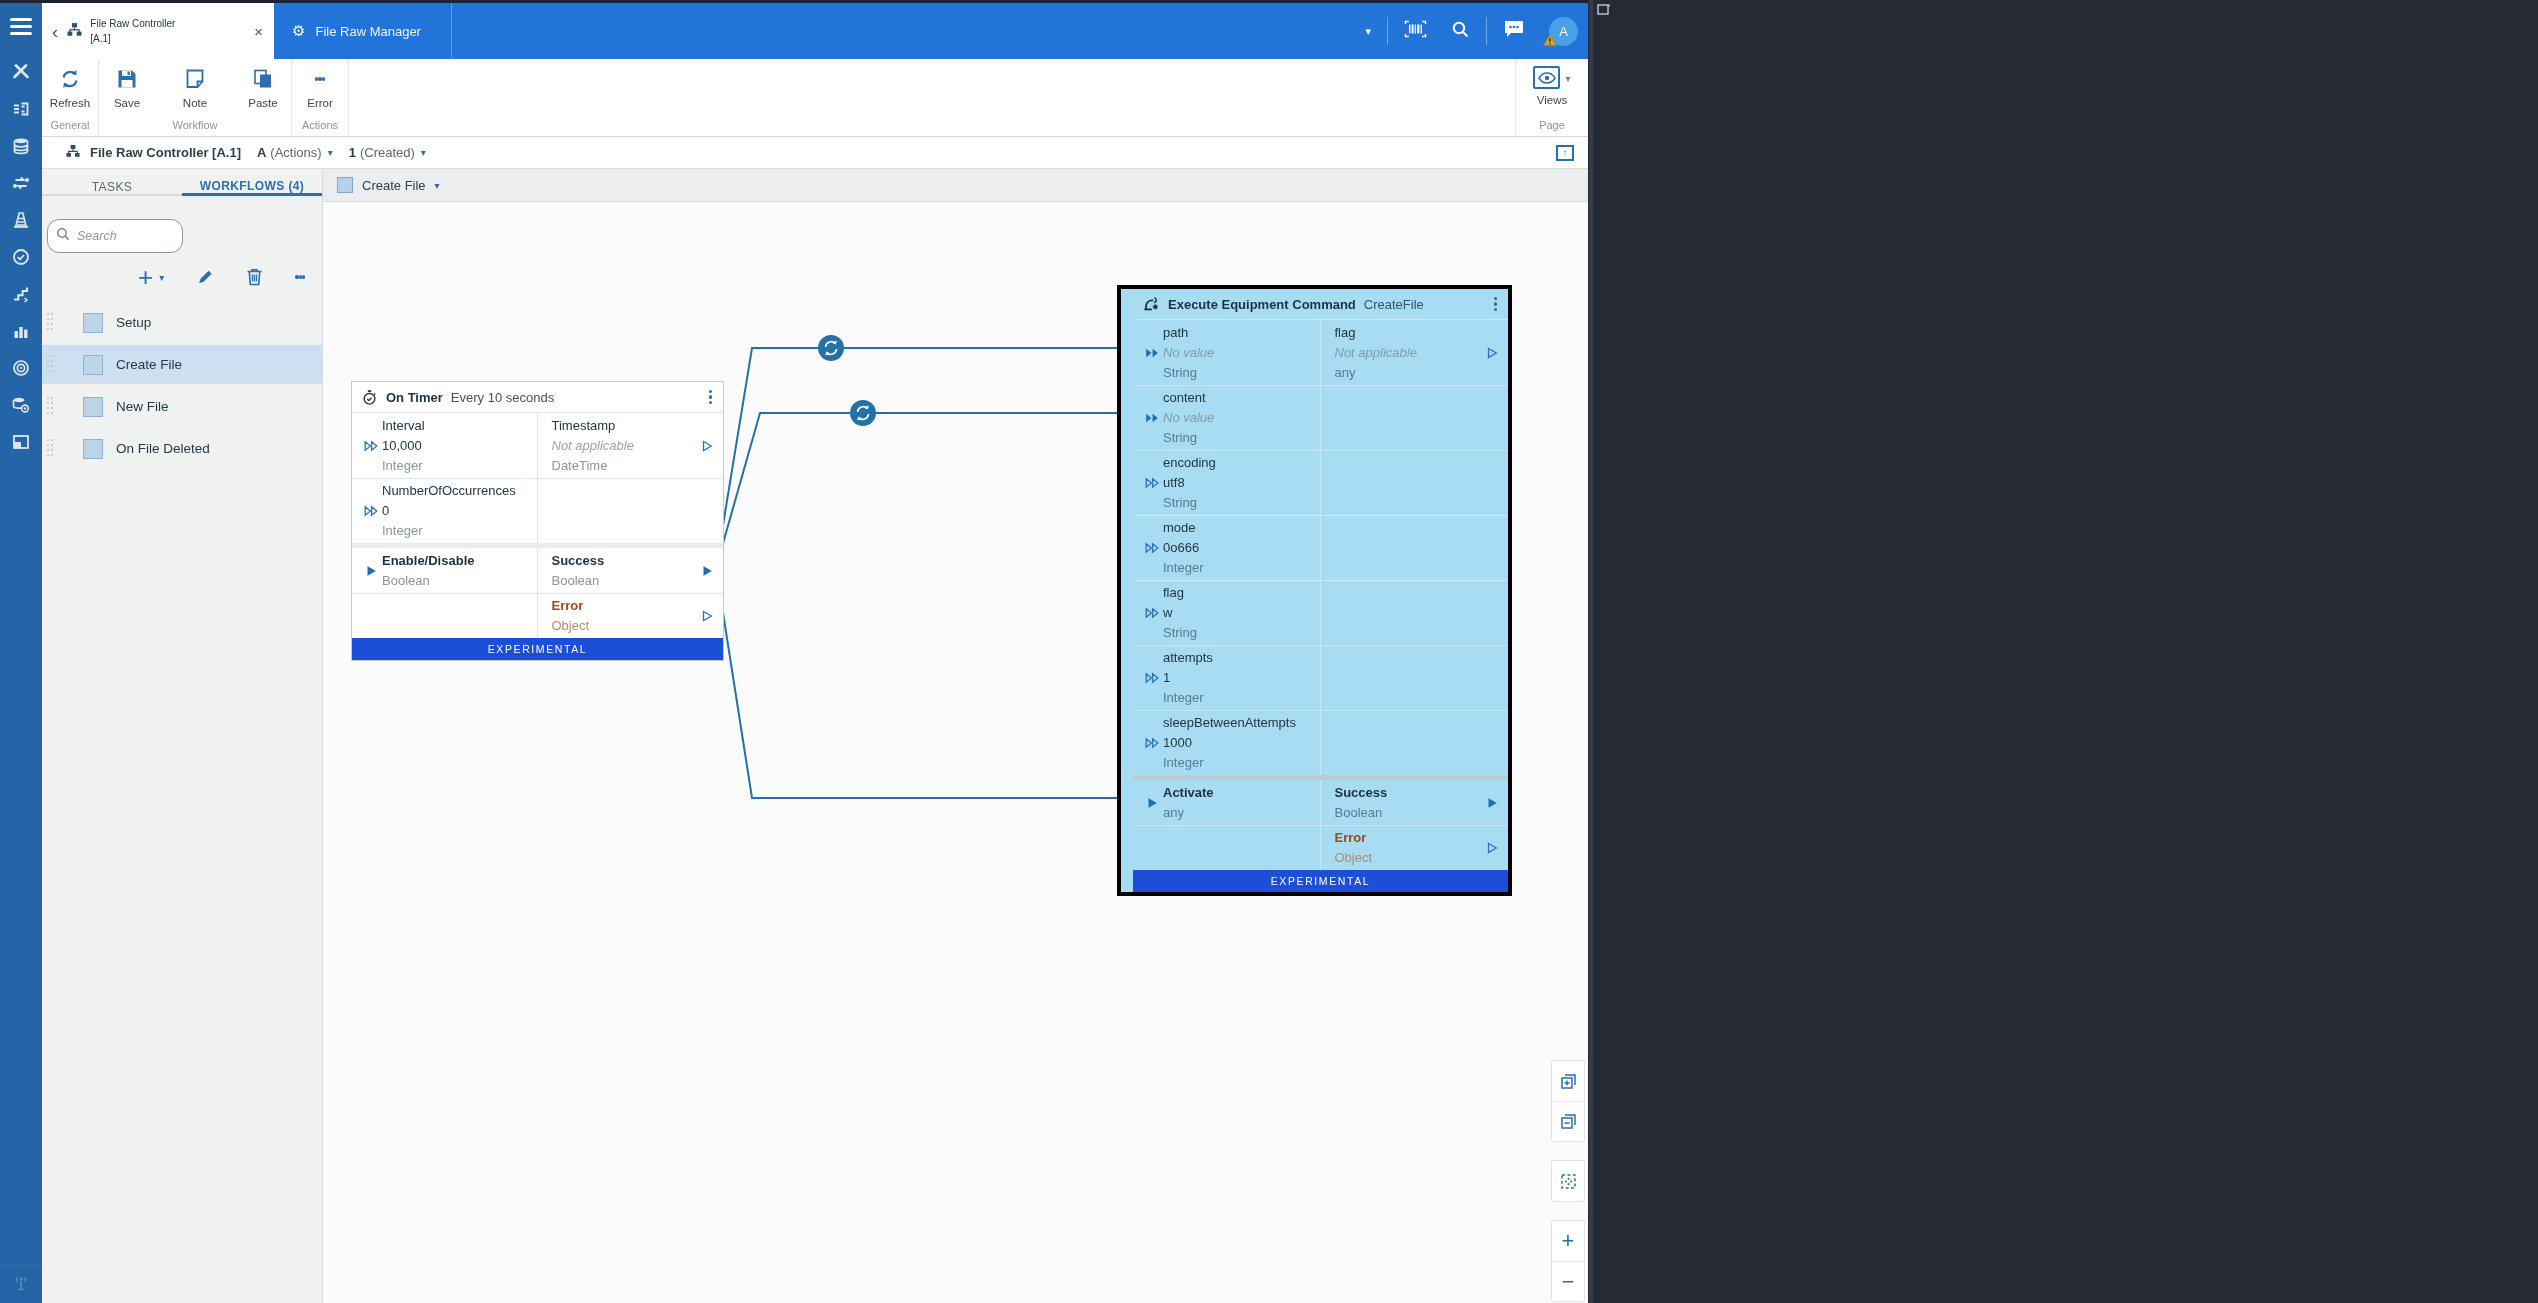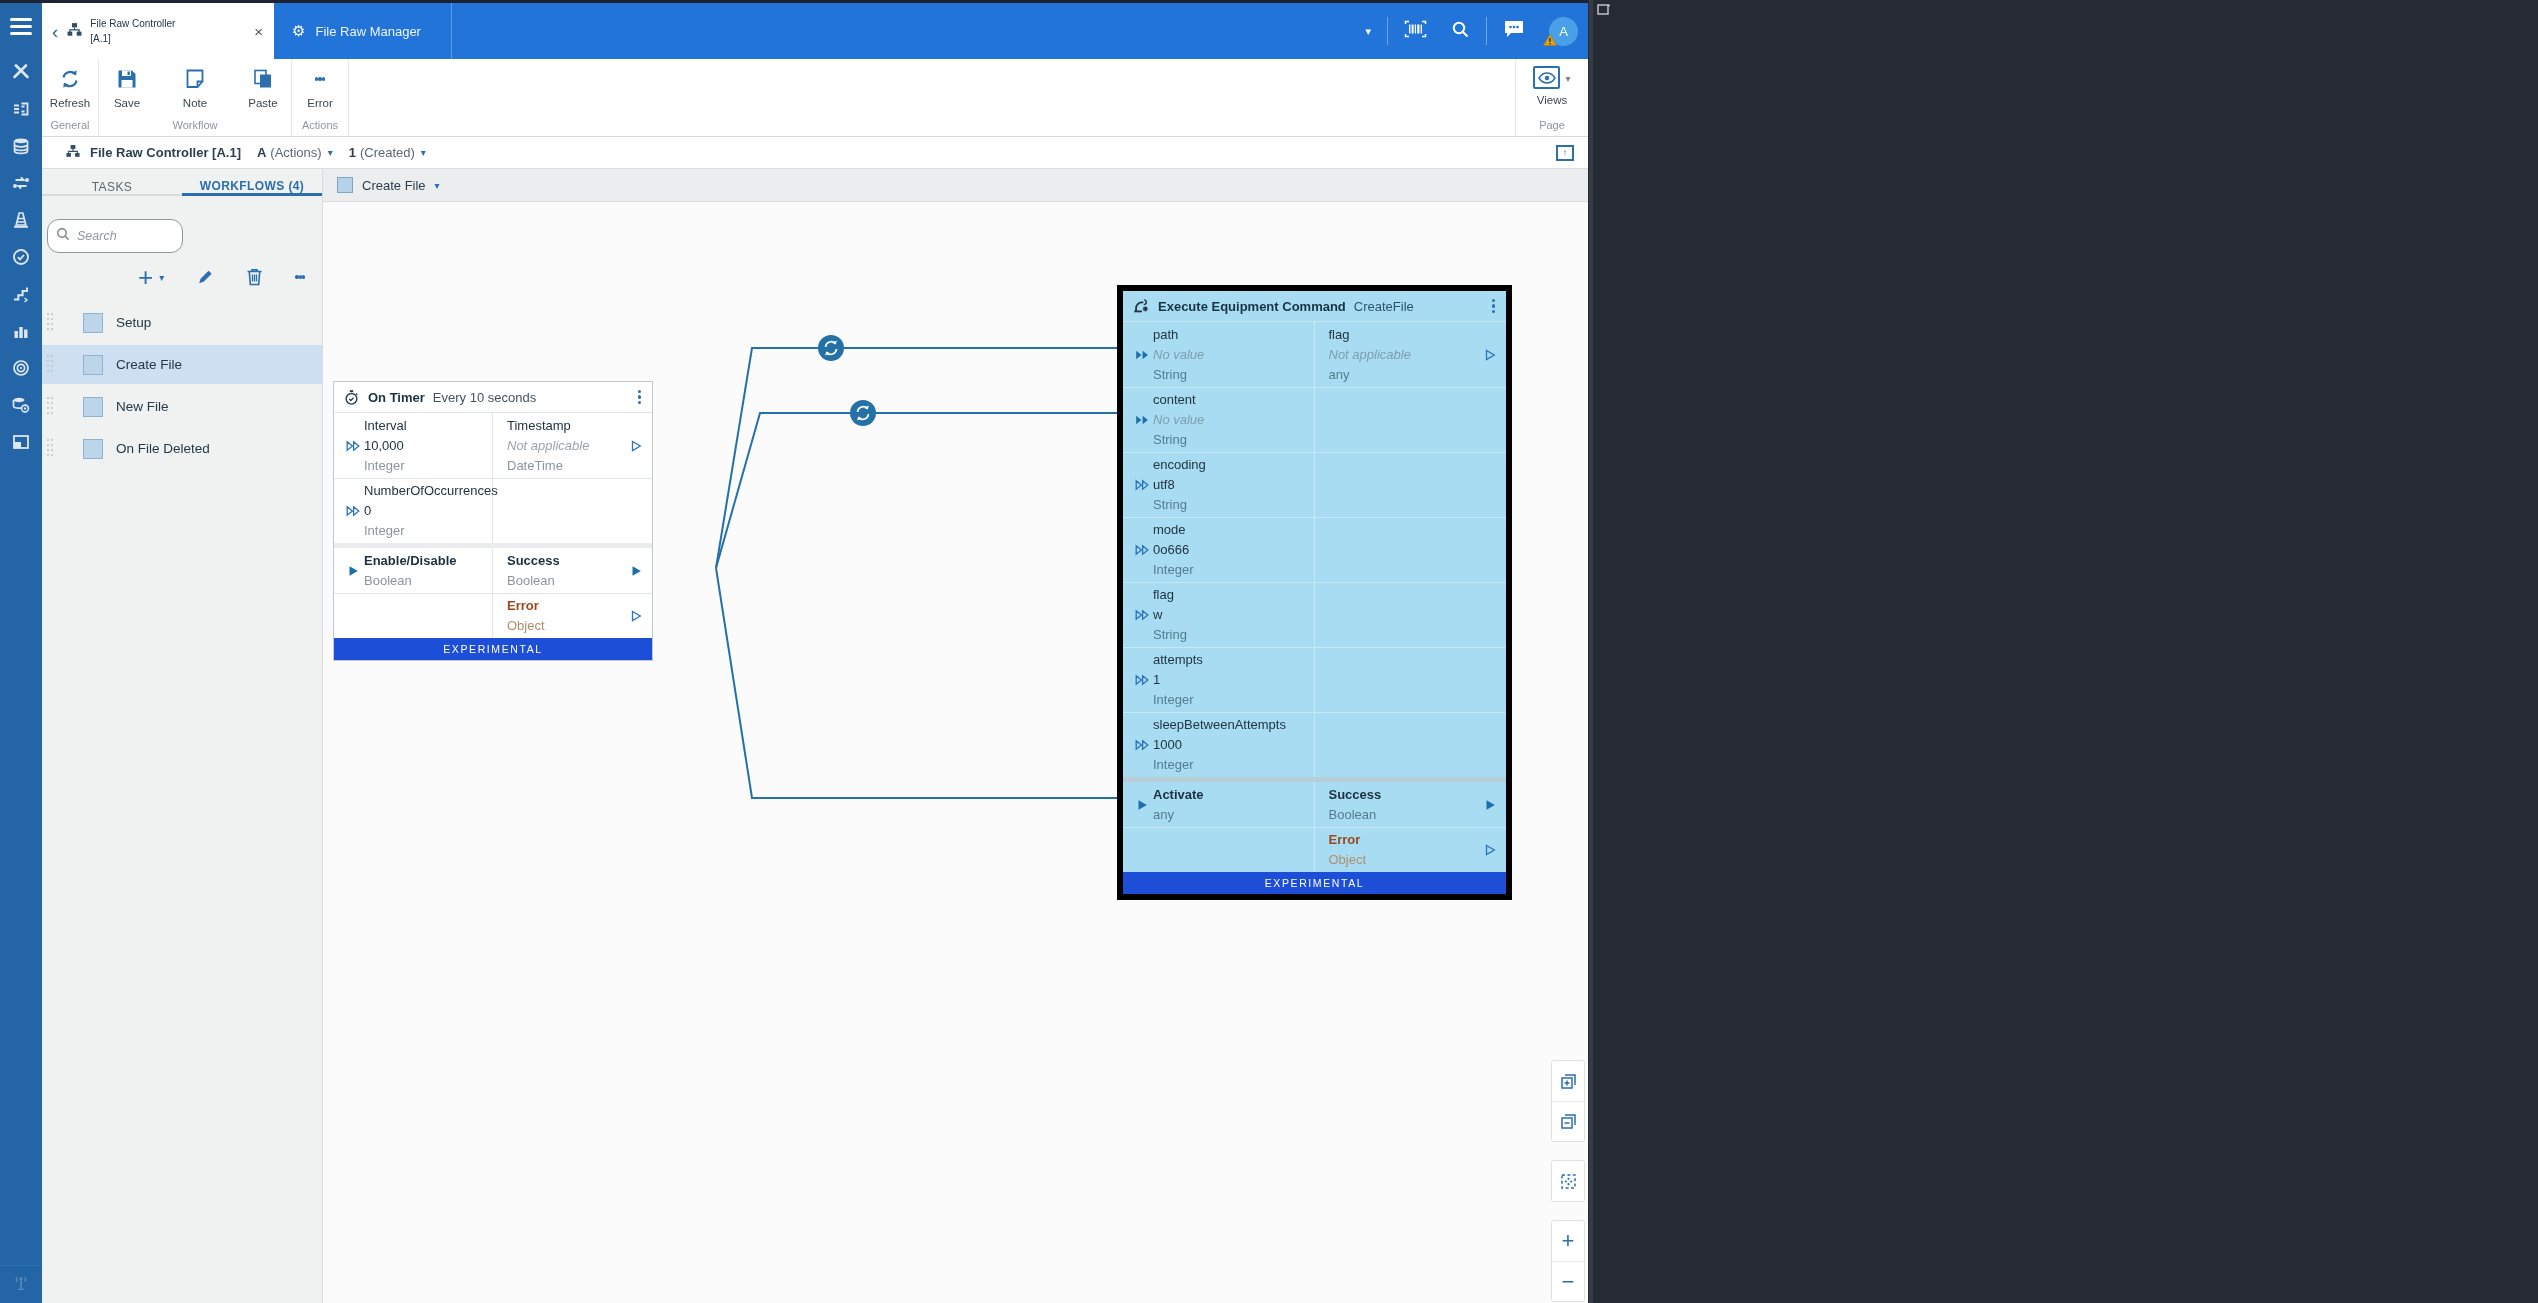--- a/index.html
+++ b/index.html
@@ -102,21 +102,21 @@
     display:flex; align-items:center; padding-left:14px; gap:9px; }
   .ctab .sq { width:16px; height:16px; background:#b7d2e8; border:1px solid #7ea6c8; }
   .ctab .lbl { font-size:13px; color:#2c3e4c; }
   .ctab .cchev { color:#2b6fae; font-size:10px; cursor:pointer; }
   .canvas { position:relative; flex:1; overflow:hidden; }
 
   
   .node { position:absolute; font-size:13px; }
   .node.white { background:#fff; border:1px solid #c2c8cd;
     --rl:#e2e5e7; --type:#8b959c; --sub:#43525b; --na:#9aa3ab; --sep:#ebeced; }
-  .node.blue { background:#a7dcf2; border:6px solid #000000;
+  .node.blue { background:#a7dcf2; border:4px solid #000000;padding-left:12px;
     --rl:#c6e9f7; --type:#567c90; --sub:#2c566c; --na:#7f9dad; --sep:#b9cdd8; }
   .nhead { height:31px; display:flex; align-items:center; padding:0 9px; gap:8px;
     border-bottom:1px solid var(--rl); }
   .ntitle { font-weight:700; color:#1a3343; white-space:nowrap; }
   .nsub { color:var(--sub); white-space:nowrap; }
   .nmenu { margin-left:auto; cursor:pointer; padding:0 2px; }
   .nrow { display:flex; }
   .nrow + .nrow { border-top:1px solid var(--rl); }
   .nsep { height:5px; background:var(--sep); }
   .cell { display:flex; align-items:center; width:50%; }
@@ -576,21 +576,21 @@
             </div>
             <div class="ctrl-group" style="top:1018px; right:3px;">
               <div class="ctrl-btn">
                   <span class="zi">+</span>
                 </div>
               <div class="ctrl-btn">
                   <span class="zi">−</span>
                 </div>
             </div>
 
-          <div class="node white" style="left: 10px; top: 179px; width: 320px;">
+          <div class="node white" style="left: 28px; top: 179px; width: 373px;">
                 <div class="nhead">
                   <span style="display:flex">
                     <svg viewBox="0 0 20 20" width="17" height="17">
                       <circle cx="10" cy="11.5" r="6.3" fill="none" stroke="#2a3d4a" stroke-width="1.7"></circle>
                       <rect x="8" y="1.4" width="4" height="2.2" fill="#2a3d4a"></rect>
                       <path d="M7.4 11.8 l1.8 1.8 3.2 -3.4" fill="none" stroke="#2a3d4a" stroke-width="1.6"></path>
                       <path d="M15.4 5.4 l1.3 1.3" stroke="#2a3d4a" stroke-width="1.6"></path>
                     </svg>
                   </span>
                   <span class="ntitle">On Timer</span>

